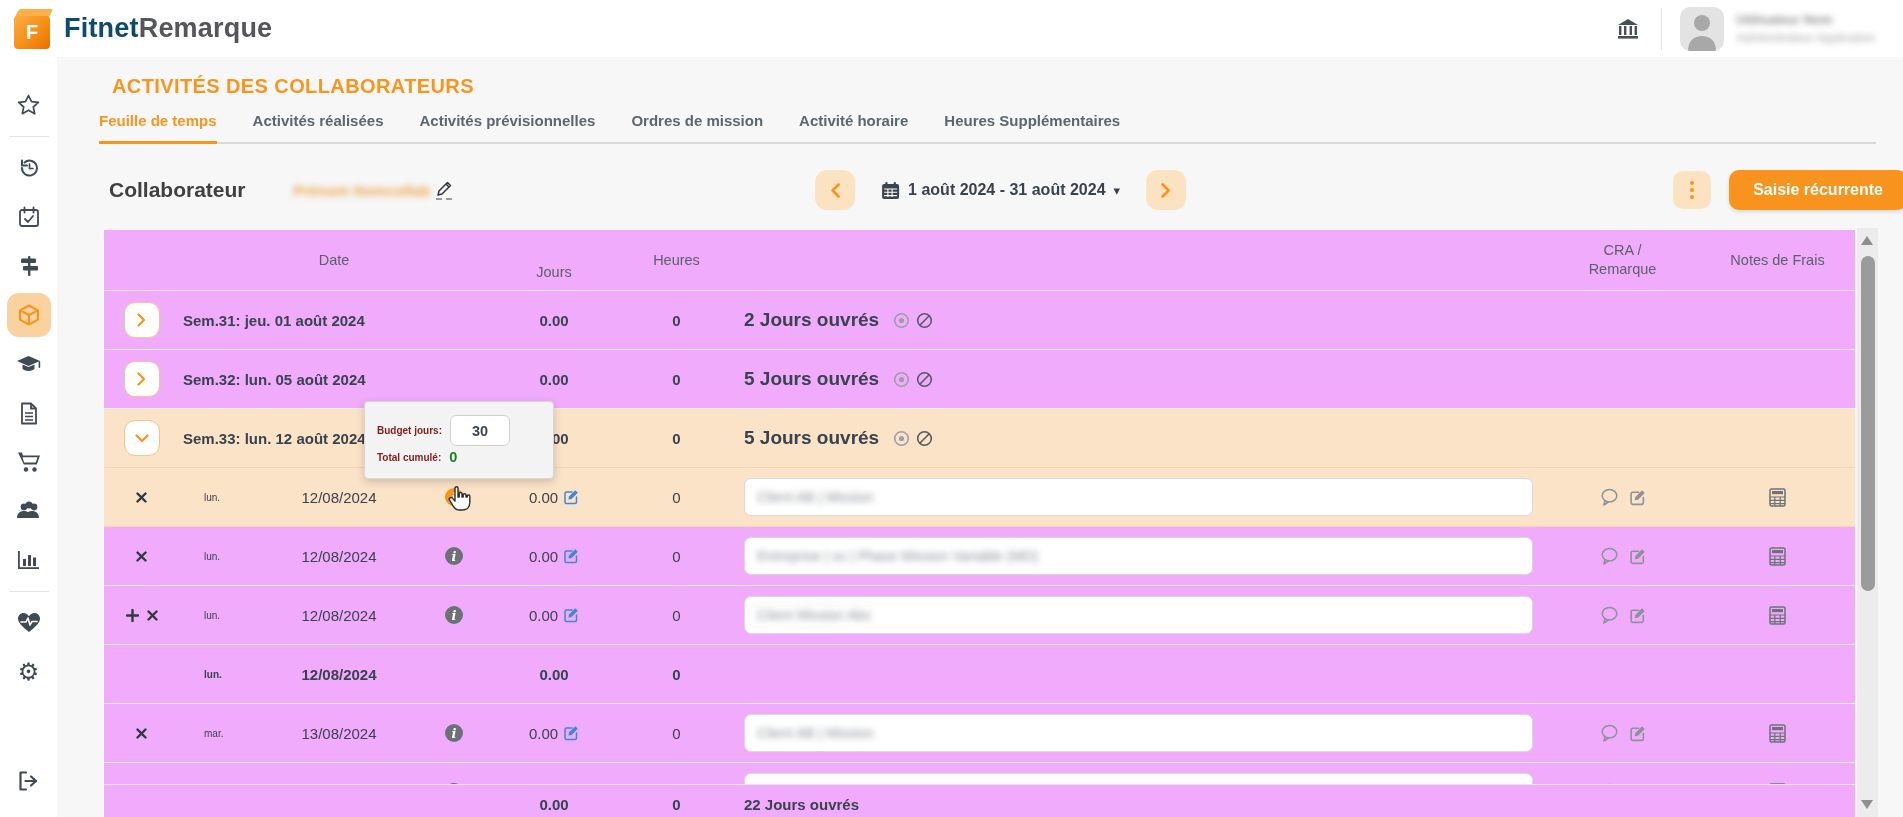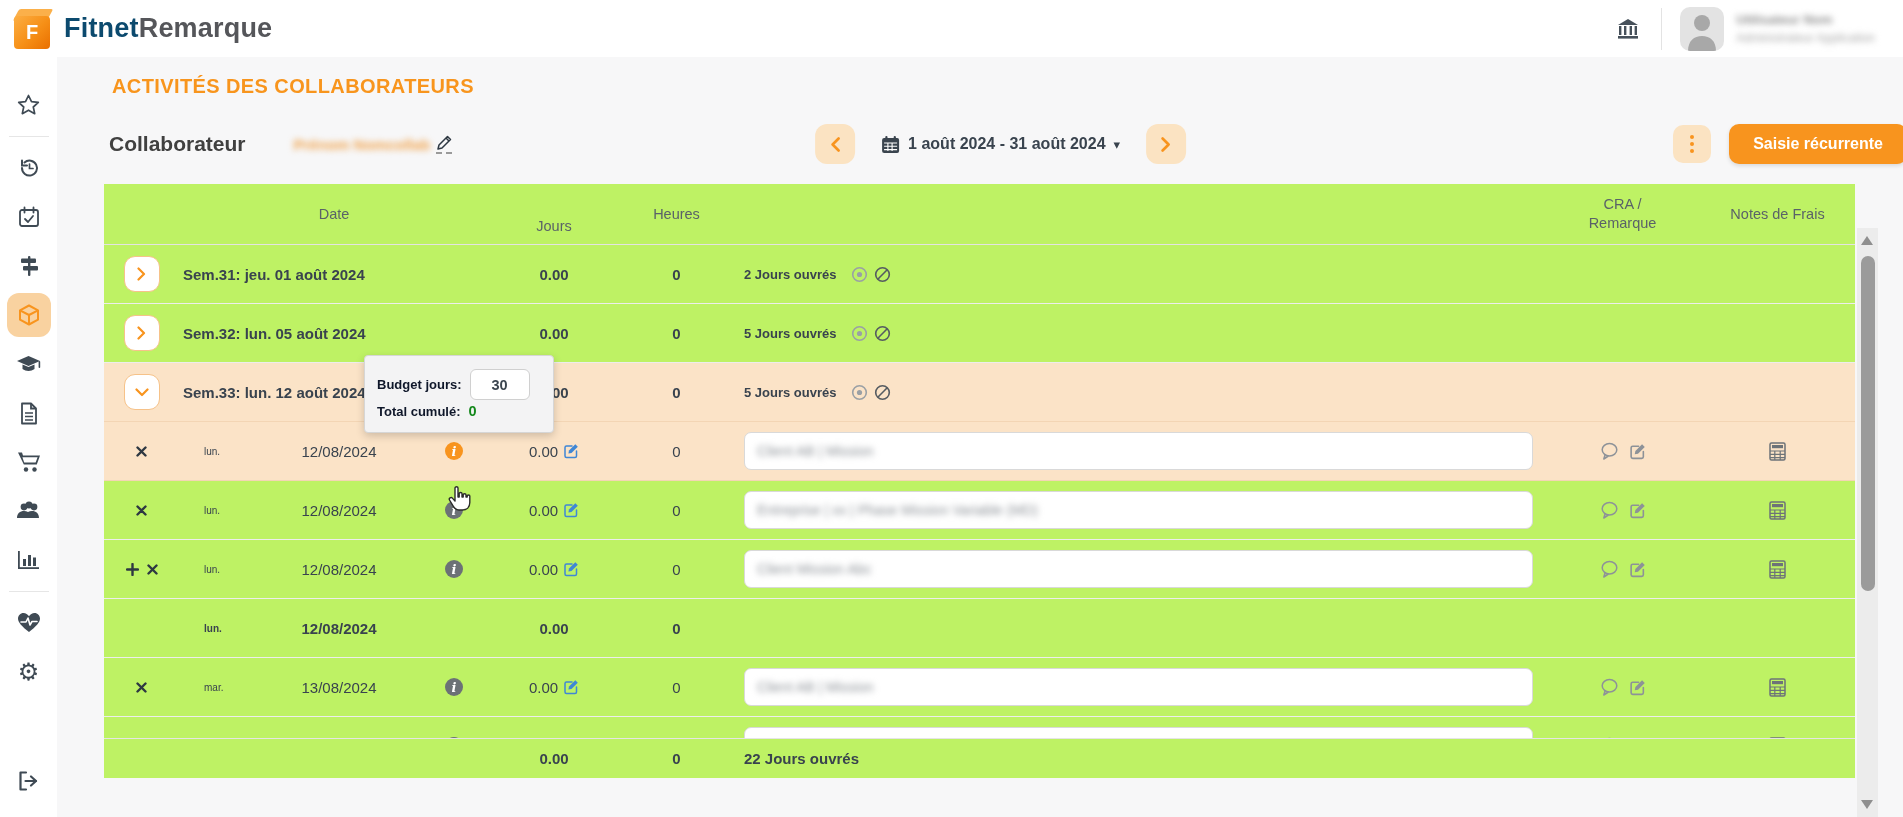--- a/index.html
+++ b/index.html
@@ -64,21 +64,21 @@
   .toolbar-right { margin-left:auto; display:flex; align-items:center; gap:18px; }
   .kebab-btn { width:38px; height:38px; border:none; border-radius:10px; background:#fbe3c2;
                display:flex; flex-direction:column; align-items:center; justify-content:center; gap:3px; cursor:pointer; }
   .kebab-btn i { width:4px; height:4px; border-radius:50%; background:#f8941e; }
   .primary-btn { border:none; border-radius:10px; background:#f8941e; color:#fff; font-weight:bold;
                  font-size:16px; padding:11px 24px; cursor:pointer; box-shadow:0 2px 4px rgba(0,0,0,.12); }
 
   
   .card { position:relative; margin-top:18px; margin-left:26px; width:1751px; background:#fff; }
   .trow { display:grid; grid-template-columns:75px 80px 160px 70px 130px 115px 1fr 155px 155px;
-          align-items:center; height:59px; border-bottom:1px solid #ededed; background:#bef264; }
+          align-items:center; height:59px; border-bottom:1px solid #ededed; background:#f0abfc; }
   .thead { height:61px; border-bottom:1px solid #e3e3e3; }
   .th { font-size:14.5px; color:#5a6268; text-align:center; line-height:1.3; }
   .th.date-h { grid-column:2/5; }
   .th.jours-h { grid-column:5;margin-top:24px; } .th.heures-h { grid-column:6; }
   .th.client-h { grid-column:7; } .th.cra-h { grid-column:8; } .th.notes-h { grid-column:9; }
   .tbody { height:493px; overflow:hidden; }
 
   .cell { display:flex; align-items:center; justify-content:center; }
   .c-actions { grid-column:1; gap:8px; }
   .c-day { grid-column:2; justify-content:flex-start; padding-left:25px; font-size:10px; color:#39434e; }
@@ -86,21 +86,21 @@
   .c-info { grid-column:4; }
   .c-jours { grid-column:5; gap:5px; font-size:15px; color:#39434e; }
   .c-heures { grid-column:6; font-size:15px; color:#39434e; }
   .c-client { grid-column:7; justify-content:flex-start; padding:0 12px 0 10px; }
   .c-cra { grid-column:8; gap:10px; }
   .c-notes { grid-column:9; }
 
   .week .c-weeklabel { grid-column:2/5; justify-content:flex-start; padding-left:4px;
                        font-size:15px; font-weight:bold; color:#39434e; }
   .week .c-jours, .week .c-heures { font-weight:bold; }
-  .week-ouvres { gap:12px; font-size:13px; font-weight:bold; color:#39434e;text-align:center; }
+  .week-ouvres { gap:12px; font-size:19px; font-weight:bold; color:#39434e;text-align:center; }
   .week-ouvres .wicons { display:flex; gap:6px; align-items:center; margin-left:2px; }
   .expand-btn { width:36px; height:36px; border:1px solid #f6c289; background:#fff; border-radius:11px;
                 display:flex; align-items:center; justify-content:center; cursor:pointer; }
   .chev-down { display:none; }
   .trow.expanded { background:#fbe3c7; border-bottom-color:#f3d5b4; }
   .trow.expanded .chev-down { display:block; }
   .trow.highlight { background:#fbe3c7; border-bottom-color:#f3d5b4; }
 
   .add-icon { display:none; cursor:pointer; }
   .trow.has-add .add-icon { display:block; }
@@ -117,21 +117,21 @@
   
   .tfoot { height:40px; border-bottom:none; border-top:1px solid #e5e5e5; }
   .tfoot .c-jours, .tfoot .c-heures { font-weight:bold; }
   .tfoot .c-client { font-weight:bold; font-size:15px; color:#39434e; }
 
   
   .tooltip { position:absolute; left:260px; top:171px; width:190px; z-index:8;
              background:#f3f3f4; border:1px solid #d6d6d6; border-radius:4px;
              box-shadow:0 3px 8px rgba(0,0,0,.18); padding:10px 12px; }
   .tt-row { display:flex; align-items:center; gap:8px; margin:3px 0; }
-  .tt-label { font-size:13px; font-weight:bold; color:#0f172a; }
+  .tt-label { font-size:10px; font-weight:bold; color:#7f1d1d; }
   .tt-input { width:60px; height:31px; background:#fff; border:1px solid #d0d0d0; border-radius:6px;
               display:flex; align-items:center; justify-content:center;
               font-size:14.5px; font-weight:bold; color:#3c4650; }
   .tt-green { font-size:14.5px; font-weight:bold; color:#14881c; }
 
   
   .vscroll { position:absolute; right:25px; top:228px; bottom:0; width:21px; background:#ececec; z-index:15; }
   .v-up { position:absolute; top:8px; left:4px; width:0; height:0;
           border-left:6.5px solid transparent; border-right:6.5px solid transparent; border-bottom:9px solid #8f8f8f; cursor:pointer; }
   .v-down { position:absolute; bottom:8px; left:4px; width:0; height:0;
@@ -270,20 +270,28 @@
       <path d="M9 2.5 H3.5 v17 H9"></path>
       <path d="M14 6.5 l5 4.5 -5 4.5"></path>
       <path d="M19 11 H8.5"></path>
     </svg>
   </div>
 </div>
 
 <div class="main">
   <div class="page-title">ACTIVITÉS DES COLLABORATEURS</div>
 
+  <div class="tabbar">
+      <div class="tab active">Feuille de temps</div>
+      <div class="tab">Activités réalisées</div>
+      <div class="tab">Activités prévisionnelles</div>
+      <div class="tab">Ordres de mission</div>
+      <div class="tab">Activité horaire</div>
+      <div class="tab">Heures Supplémentaires</div>
+    </div>
 
   <div class="toolbar">
     <span class="collab-label">Collaborateur</span>
     <span class="collab-name">Prénom Nomcollab</span>
     <span class="collab-edit">
       <svg width="16" height="16" viewBox="0 0 16 16" fill="none" stroke="#2e3842" stroke-width="1.5" stroke-linejoin="round">
         <path d="M2 14 l1-4 8.5-8.5 3 3 L6 13 z"></path>
         <path d="M10 3 l3 3"></path>
       </svg>
       <span class="dash"></span>

